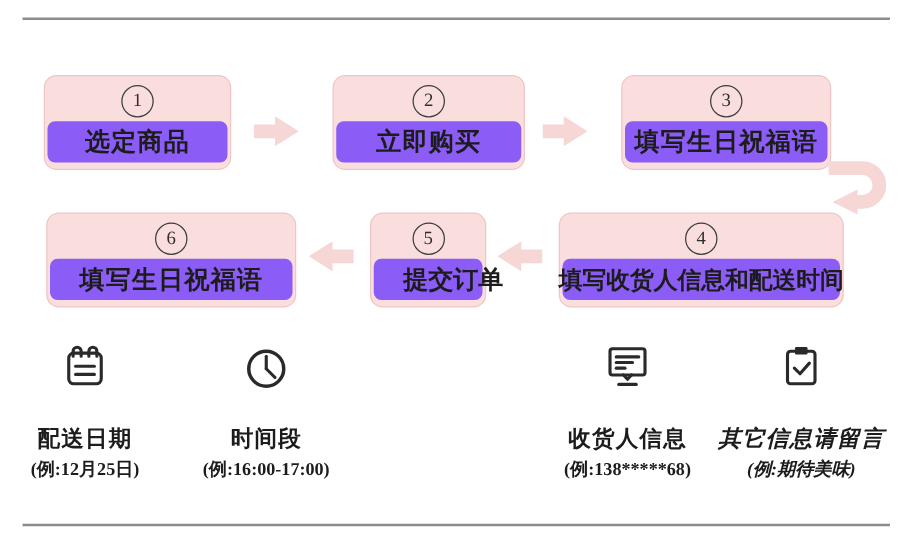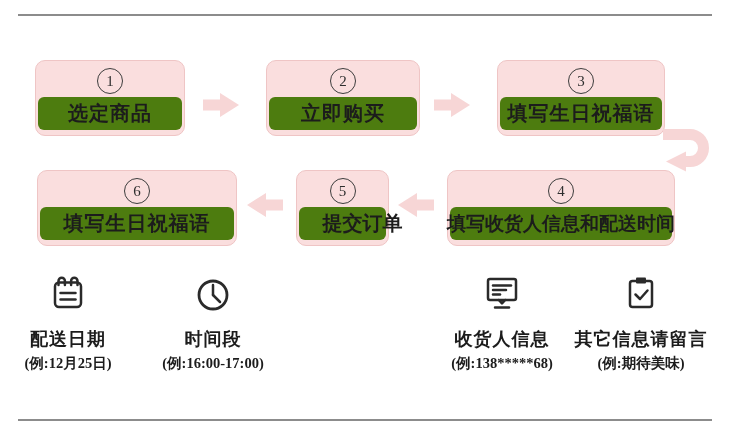--- a/index.html
+++ b/index.html
@@ -44,21 +44,21 @@
     justify-content: center;
     font-size: 15px;
     color: #2e2e2e;
   }
   .step-label-area {
     position: absolute;
     left: 2px;
     right: 2px;
     bottom: 5px;
     height: 33px;
-    background: #4d7c0f;
+    background: #8b5cf6;
     border-radius: 6px;
     display: flex;
     align-items: center;
     justify-content: center;
   }
   .step-label {
     font-size: 20px;
     font-weight: 700;
     letter-spacing: 1px;
     white-space: nowrap;
@@ -74,21 +74,21 @@
     top: 271px;
     text-align: center;
   }
   .legend-iconbox {
     height: 48px;
     display: flex;
     align-items: center;
     justify-content: center;
   }
   .legend-label {
-    margin-top: 8px;
+    margin-top: 20px;
     font-size: 18px;
     font-weight: 700;
     letter-spacing: 1px;
     white-space: nowrap;
   }
   .legend-example {
     margin-top: 3px;
     font-size: 14.5px;
     font-weight: 600;
     white-space: nowrap;
@@ -222,21 +222,21 @@
         <path d="M10 17 H23"></path>
         <path d="M10 21.5 H17"></path>
         <path d="M15.8 27 l3.2 3.4 3.2 -3.4"></path>
         <path d="M12 34.5 H26"></path>
       </svg>
     </div>
     <div class="legend-label">收货人信息</div>
     <div class="legend-example">(例:138*****68)</div>
   </div>
 
-  <div class="legend-col" style="left:562px; width:158px;">
+  <div class="legend-col" style="left:562px; width:158px;font-style:italic;">
     <div class="legend-iconbox">
       <svg class="icon-svg" width="38" height="44" viewBox="0 0 38 44">
         <rect x="8" y="8" width="22" height="26" rx="2.5"></rect>
         <rect x="14" y="4.5" width="10" height="6" rx="1" fill="#2a2a2a" stroke="none"></rect>
         <path d="M13.5 21.5 l4.5 4.5 l7.5 -8.5"></path>
       </svg>
     </div>
     <div class="legend-label">其它信息请留言</div>
     <div class="legend-example">(例:期待美味)</div>
   </div>

